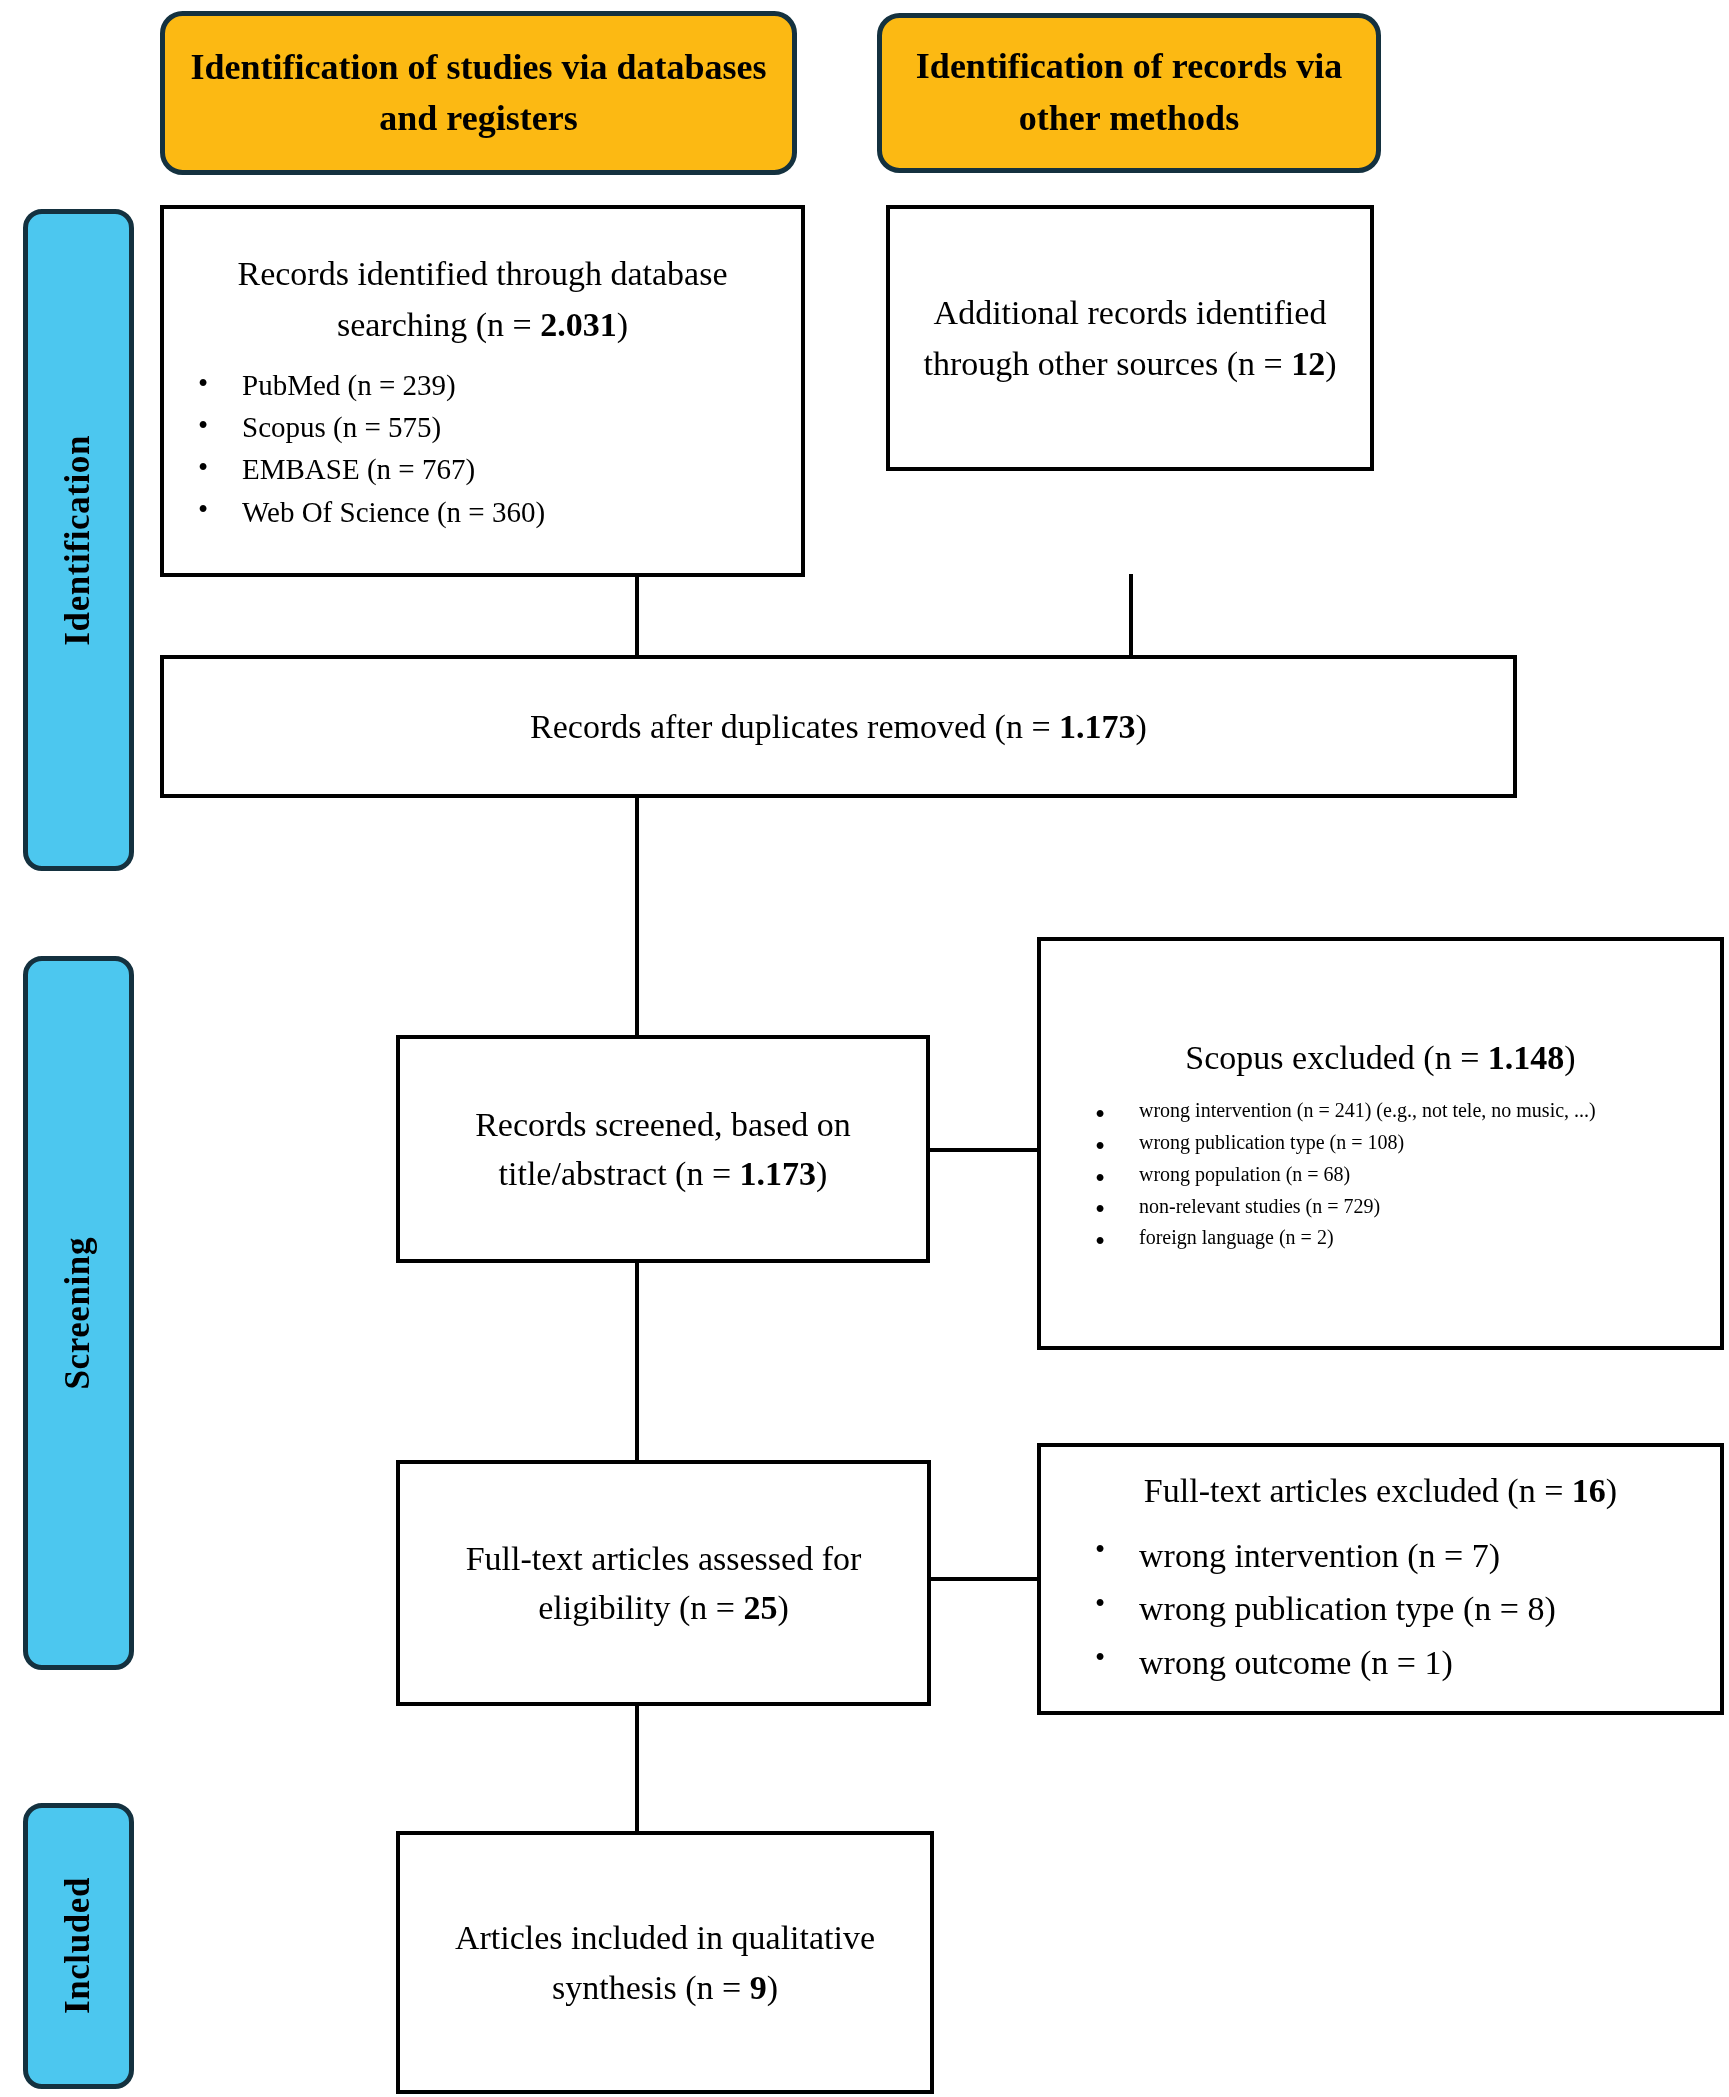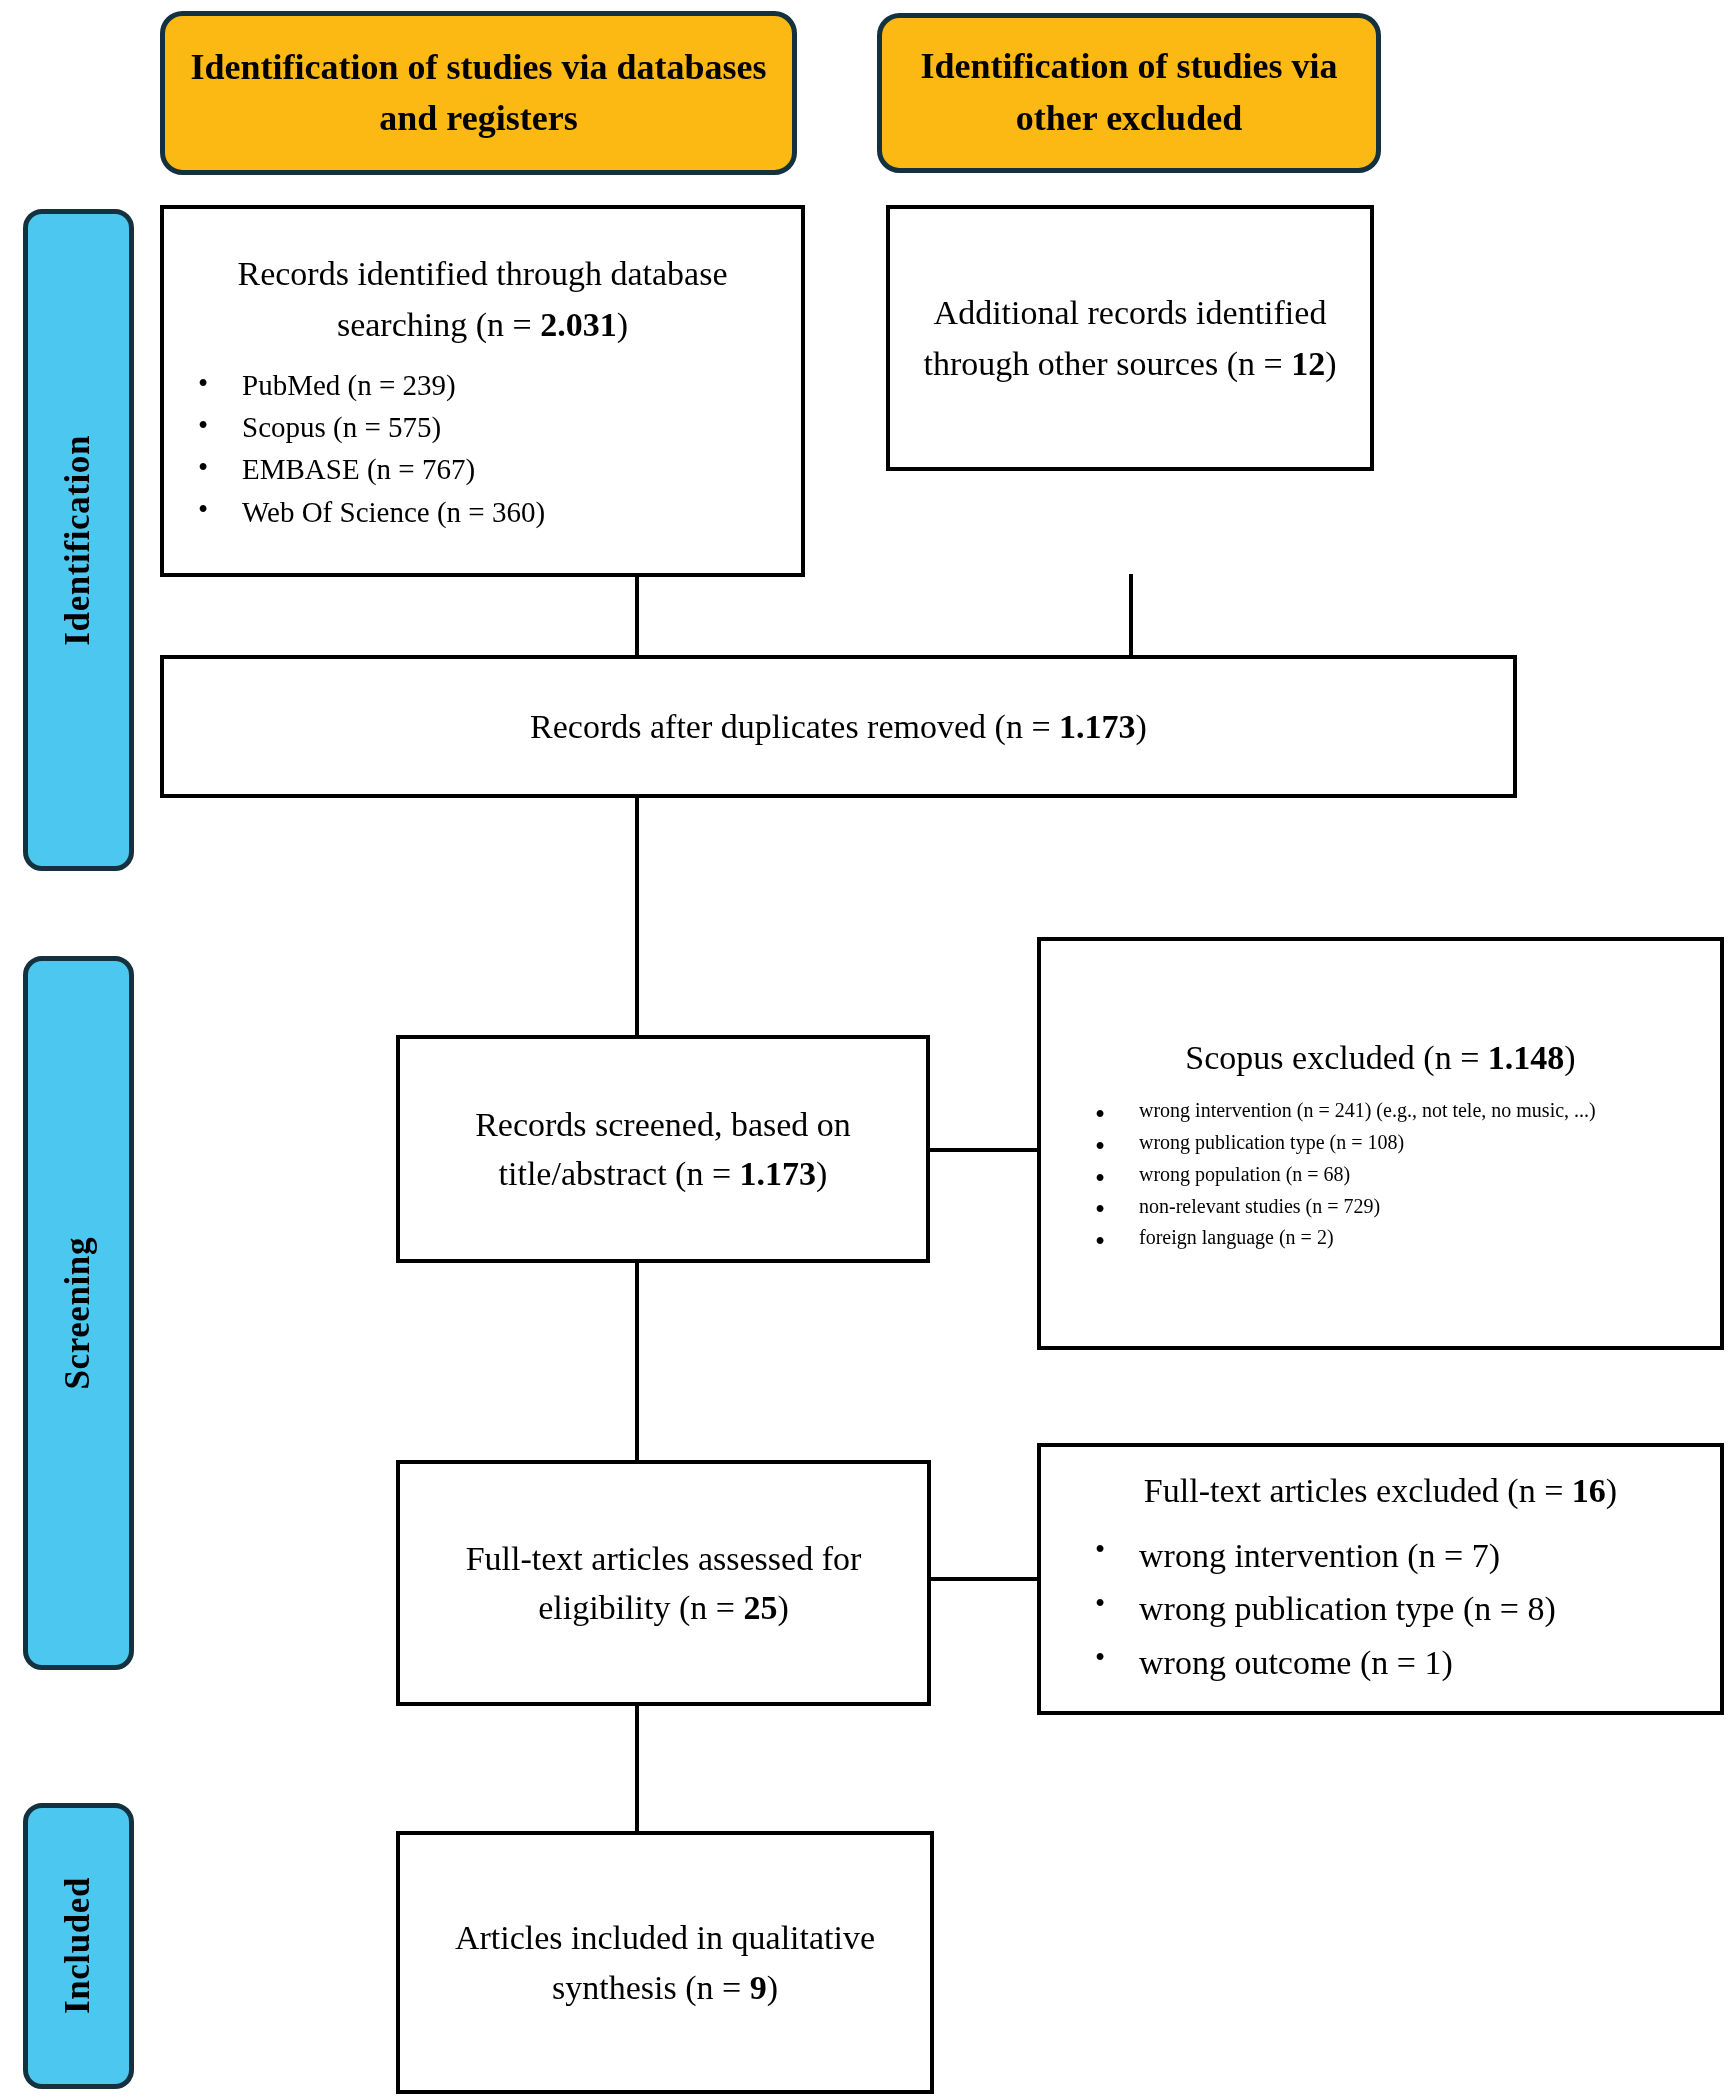--- a/index.html
+++ b/index.html
@@ -80,21 +80,21 @@
     <span>Screening</span>
   </div>
   <div class="phase" id="phase-included">
     <span>Included</span>
   </div>
 
   <div class="banner" id="banner-databases">
     <span>Identification of studies via databases and registers</span>
   </div>
   <div class="banner" id="banner-other">
-    <span>Identification of studies via other excluded</span>
+    <span>Identification of records via other methods</span>
   </div>
 
   <div class="ln" id="c-db-down"></div>
   <div class="ln" id="c-other-down"></div>
   <div class="ln" id="c-dup-screen"></div>
   <div class="ln" id="c-screen-excl"></div>
   <div class="ln" id="c-screen-full"></div>
   <div class="ln" id="c-full-excl"></div>
   <div class="ln" id="c-full-incl"></div>
 

